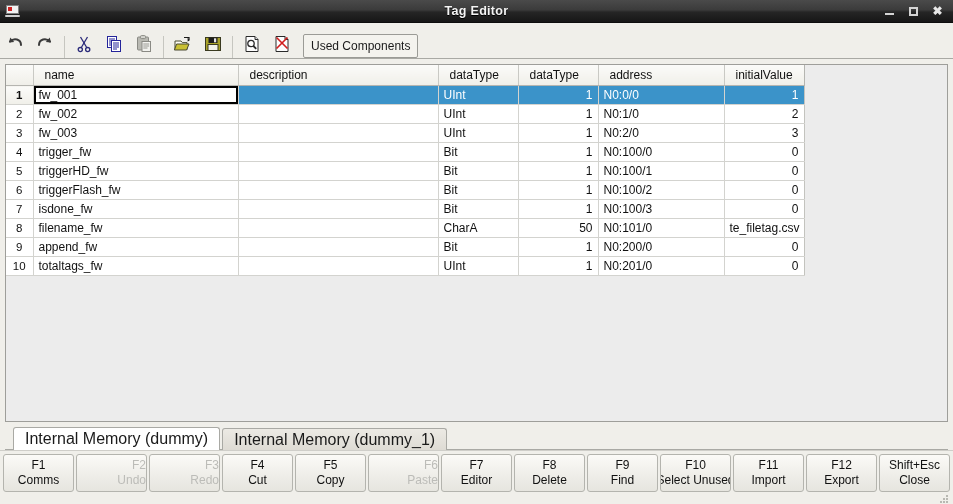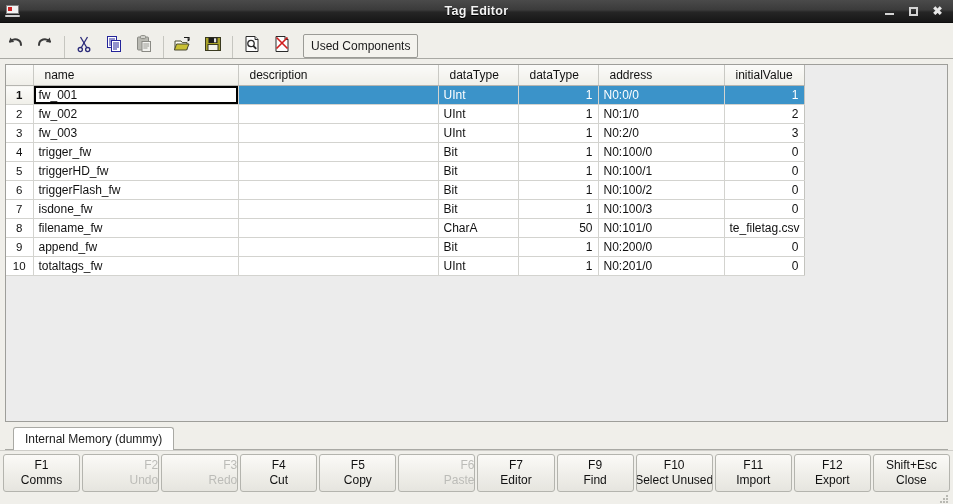--- a/index.html
+++ b/index.html
@@ -183,21 +183,21 @@
     margin-top: 4px;
     position: relative;
   }
   .tabs:before {
     content:''; position:absolute; left:0; right:0; bottom:0;
     height:1px; background:#a9a9a4;
   }
   .tab {
     height: 21px;
     padding: 0 11px;
-    font-size: 12px; color: #1a1a1a;
+    font-size: 16px; color: #1a1a1a;
     display: flex; align-items: center;
     border: 1px solid #a9a9a4;
     border-bottom: none;
     border-radius: 3px 3px 0 0;
     background: linear-gradient(to bottom, #eceae4 0%, #dedbd4 100%);
     margin-right: 2px;
     position: relative; z-index: 1;
     cursor: default;
   }
   .tab.active {
@@ -480,20 +480,21 @@
               <td class="num">1</td>
               <td>N0:201/0</td>
               <td class="num" style="border-right: 1px solid rgb(195, 195, 190);">0</td>
             </tr>
           </tbody>
       </table>
     </div>
 
     <div class="tabs">
         <div class="tab active">Internal Memory (dummy)</div>
+        <div class="tab">Internal Memory (dummy_1)</div>
       </div>
   </div>
 
   <div class="fkeys">
       <div class="fkey">
         <div class="fk-top">F1</div>
         <div class="fk-bot">Comms</div>
       </div>
       <div class="fkey disabled">
         <div class="fk-top">F2</div>
@@ -511,20 +512,24 @@
         <div class="fk-top">F5</div>
         <div class="fk-bot">Copy</div>
       </div>
       <div class="fkey disabled">
         <div class="fk-top">F6</div>
         <div class="fk-bot">Paste</div>
       </div>
       <div class="fkey">
         <div class="fk-top">F7</div>
         <div class="fk-bot">Editor</div>
+      </div>
+      <div class="fkey">
+        <div class="fk-top">F8</div>
+        <div class="fk-bot">Delete</div>
       </div>
       <div class="fkey">
         <div class="fk-top">F9</div>
         <div class="fk-bot">Find</div>
       </div>
       <div class="fkey">
         <div class="fk-top">F10</div>
         <div class="fk-bot">Select Unused</div>
       </div>
       <div class="fkey">

